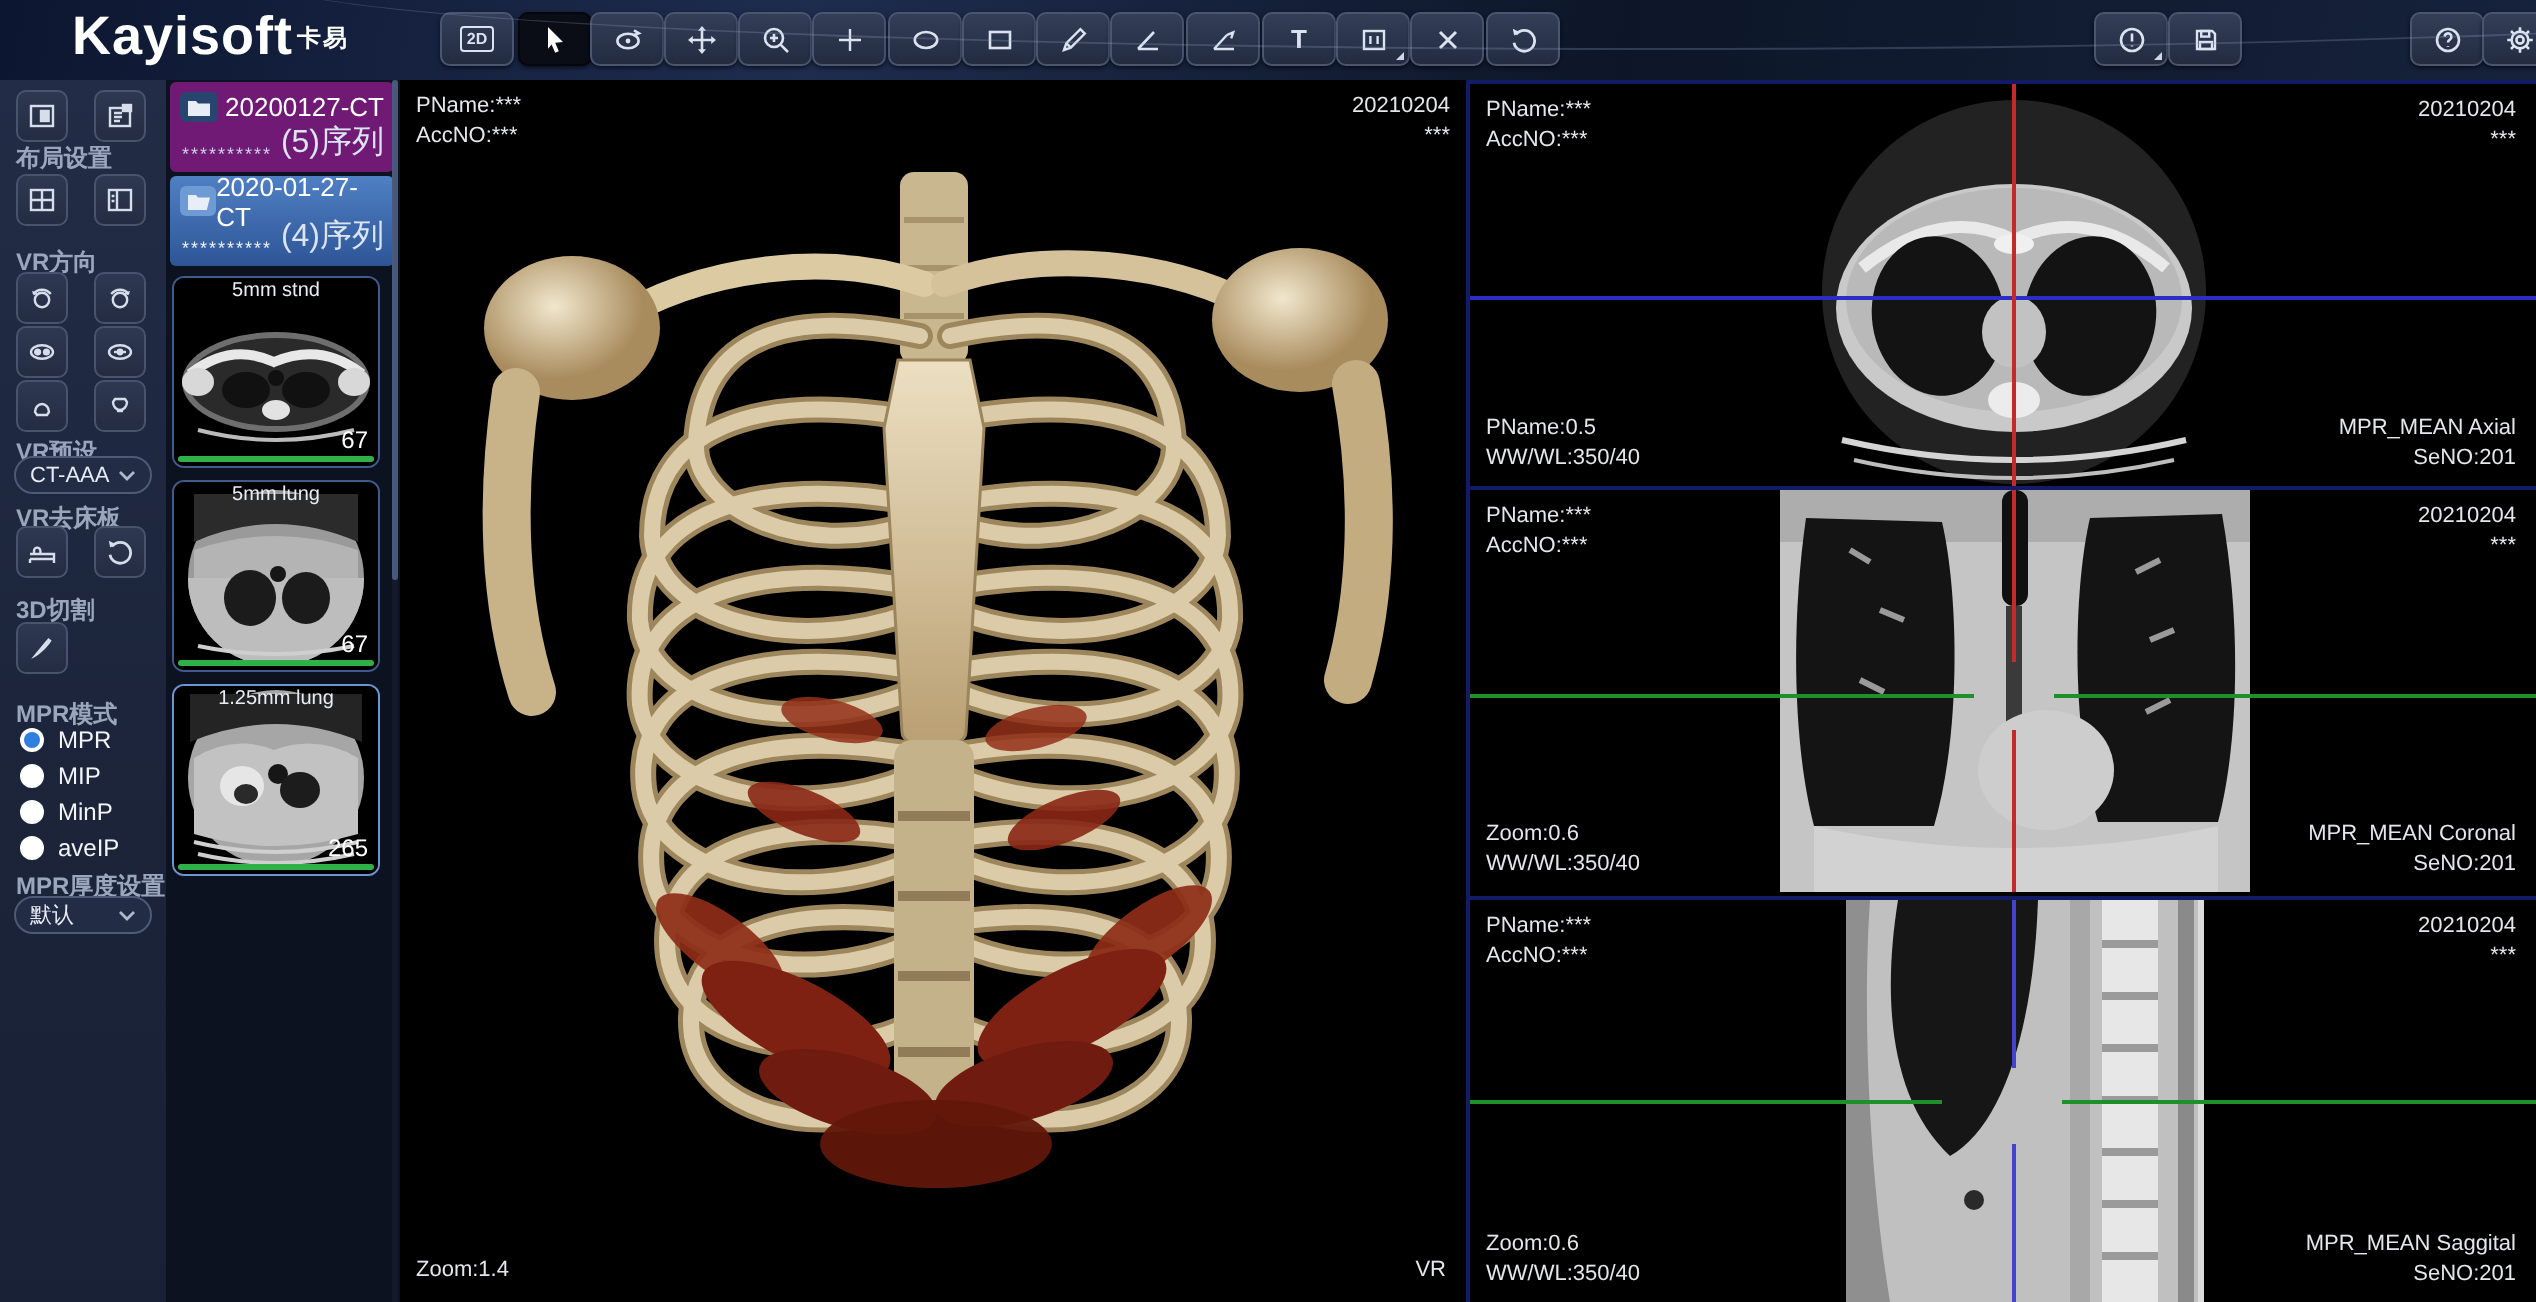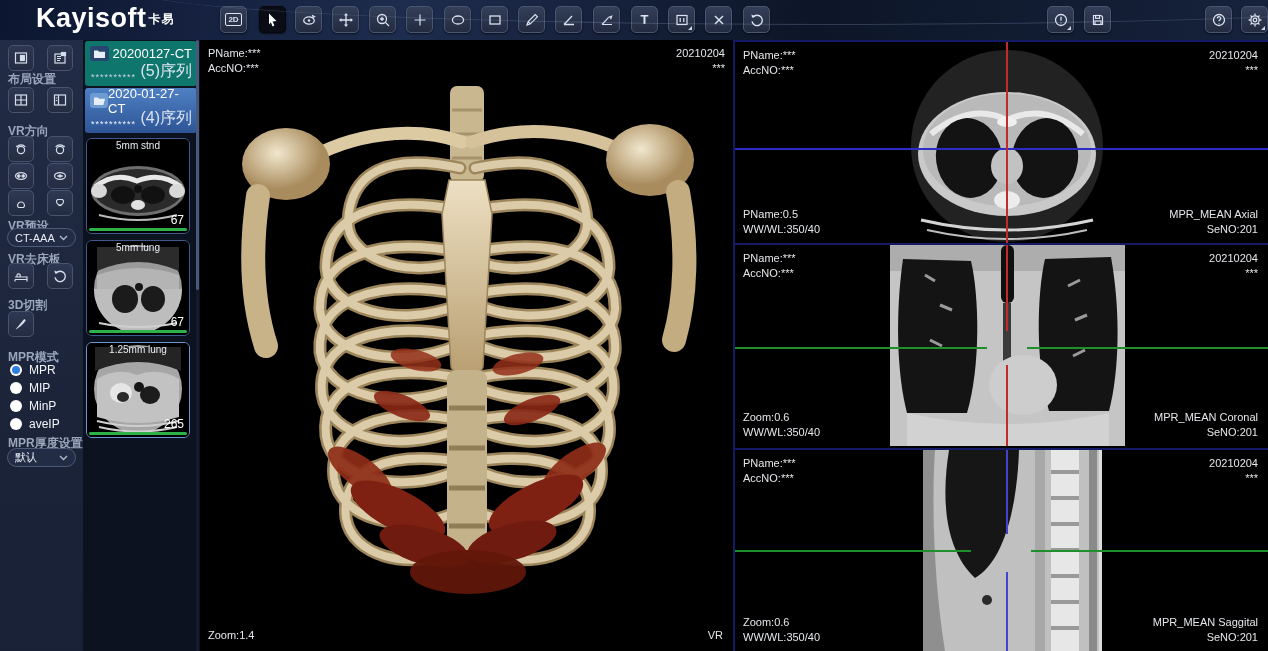--- a/index.html
+++ b/index.html
@@ -7,21 +7,21 @@
        font-family:"Liberation Sans",sans-serif;-webkit-font-smoothing:antialiased;}
   .abs{position:absolute;}
   
   .topbar{left:0;top:0;width:1268px;height:40px;
     background:linear-gradient(100deg,#0c1630 0%,#1d2b4c 30%,#0d1730 62%,#182档648 100%);
     background:linear-gradient(100deg,#0c1630 0%,#1e2c4e 32%,#0d1628 64%,#16223c 100%);}
   .topbar::after{content:"";position:absolute;left:130px;top:-46px;width:1400px;height:70px;
     border-radius:50%;border-bottom:1px solid rgba(150,170,210,.25);}
   .logo{left:20px;top:3px;color:#fff;font-size:27px;font-weight:bold;letter-spacing:.5px;margin-left:16px;}
   .logo-cn{font-size:12px;font-weight:bold;letter-spacing:1px;vertical-align:4px;margin-left:2px;}
-  .tbtn{width:27px;height:27px;top:6px;border-radius:5px;box-sizing:border-box;
+  .tbtn{width:37px;height:27px;top:6px;border-radius:5px;box-sizing:border-box;
     background:linear-gradient(#333e58,#222b40);border:1px solid #4a5570;color:#dbe2f0;
     display:flex;align-items:center;justify-content:center;box-shadow:0 1px 2px rgba(0,0,0,.6);}
   .tbtn.active{background:#0a0d15;border-color:#05070c;color:#fff;}
   .tbtn svg{display:block;}
   .mini2d{border:1px solid currentColor;border-radius:2px;font-size:8px;font-weight:bold;
     padding:1px 2px;line-height:9px;}
   .ttext{font-size:13px;font-weight:bold;line-height:13px;}
   .corner{position:absolute;right:2px;bottom:2px;width:0;height:0;
     border-left:4px solid transparent;border-bottom:4px solid #cfd6e6;}
   
@@ -34,21 +34,21 @@
   .sselect{left:7px;width:69px;height:19px;border-radius:10px;box-sizing:border-box;
     background:#222c44;border:1px solid #4d5a78;color:#e6ebf4;font-size:11px;
     display:flex;align-items:center;justify-content:space-between;padding:0 7px;}
   .radio-row{left:10px;height:16px;display:flex;align-items:center;gap:7px;}
   .radio{width:12px;height:12px;border-radius:50%;background:#fff;box-sizing:border-box;position:relative;}
   .radio.sel{background:#fff;}
   .radio.sel::after{content:"";position:absolute;left:2px;top:2px;width:8px;height:8px;border-radius:50%;background:#2f7fe0;}
   .radio-lbl{color:#f2f5fa;font-size:12px;}
   
   .series{left:83px;top:40px;width:117px;height:611px;background:#0c1220;}
-  .study{left:2px;width:112px;height:45px;border-radius:3px;background:#0f766e;}
+  .study{left:2px;width:112px;height:45px;border-radius:3px;background:#701a75;}
   .study.sel{background:linear-gradient(180deg,#4f80c4 0%,#2d5596 100%);}
   .study .row1{position:absolute;left:5px;right:5px;top:4px;height:17px;display:flex;align-items:center;justify-content:space-between;}
   .study .chip{width:19px;height:15px;border-radius:3px;background:#27456f;display:flex;align-items:center;justify-content:center;color:#e8eef8;}
   .study.sel .chip{background:#6f9bd4;}
   .study .title{color:#fff;font-size:13px;}
   .study .row2{position:absolute;left:6px;right:5px;bottom:4px;display:flex;align-items:flex-end;justify-content:space-between;}
   .study .mask{color:#c9d4e6;font-size:9px;letter-spacing:1px;}
   .study.sel .mask{color:#eef3fa;}
   .study .cnt{color:#dbe4f2;font-size:16px;}
   .thumb{left:3px;width:104px;height:96px;border:1px solid #3f5a8c;border-radius:6px;

